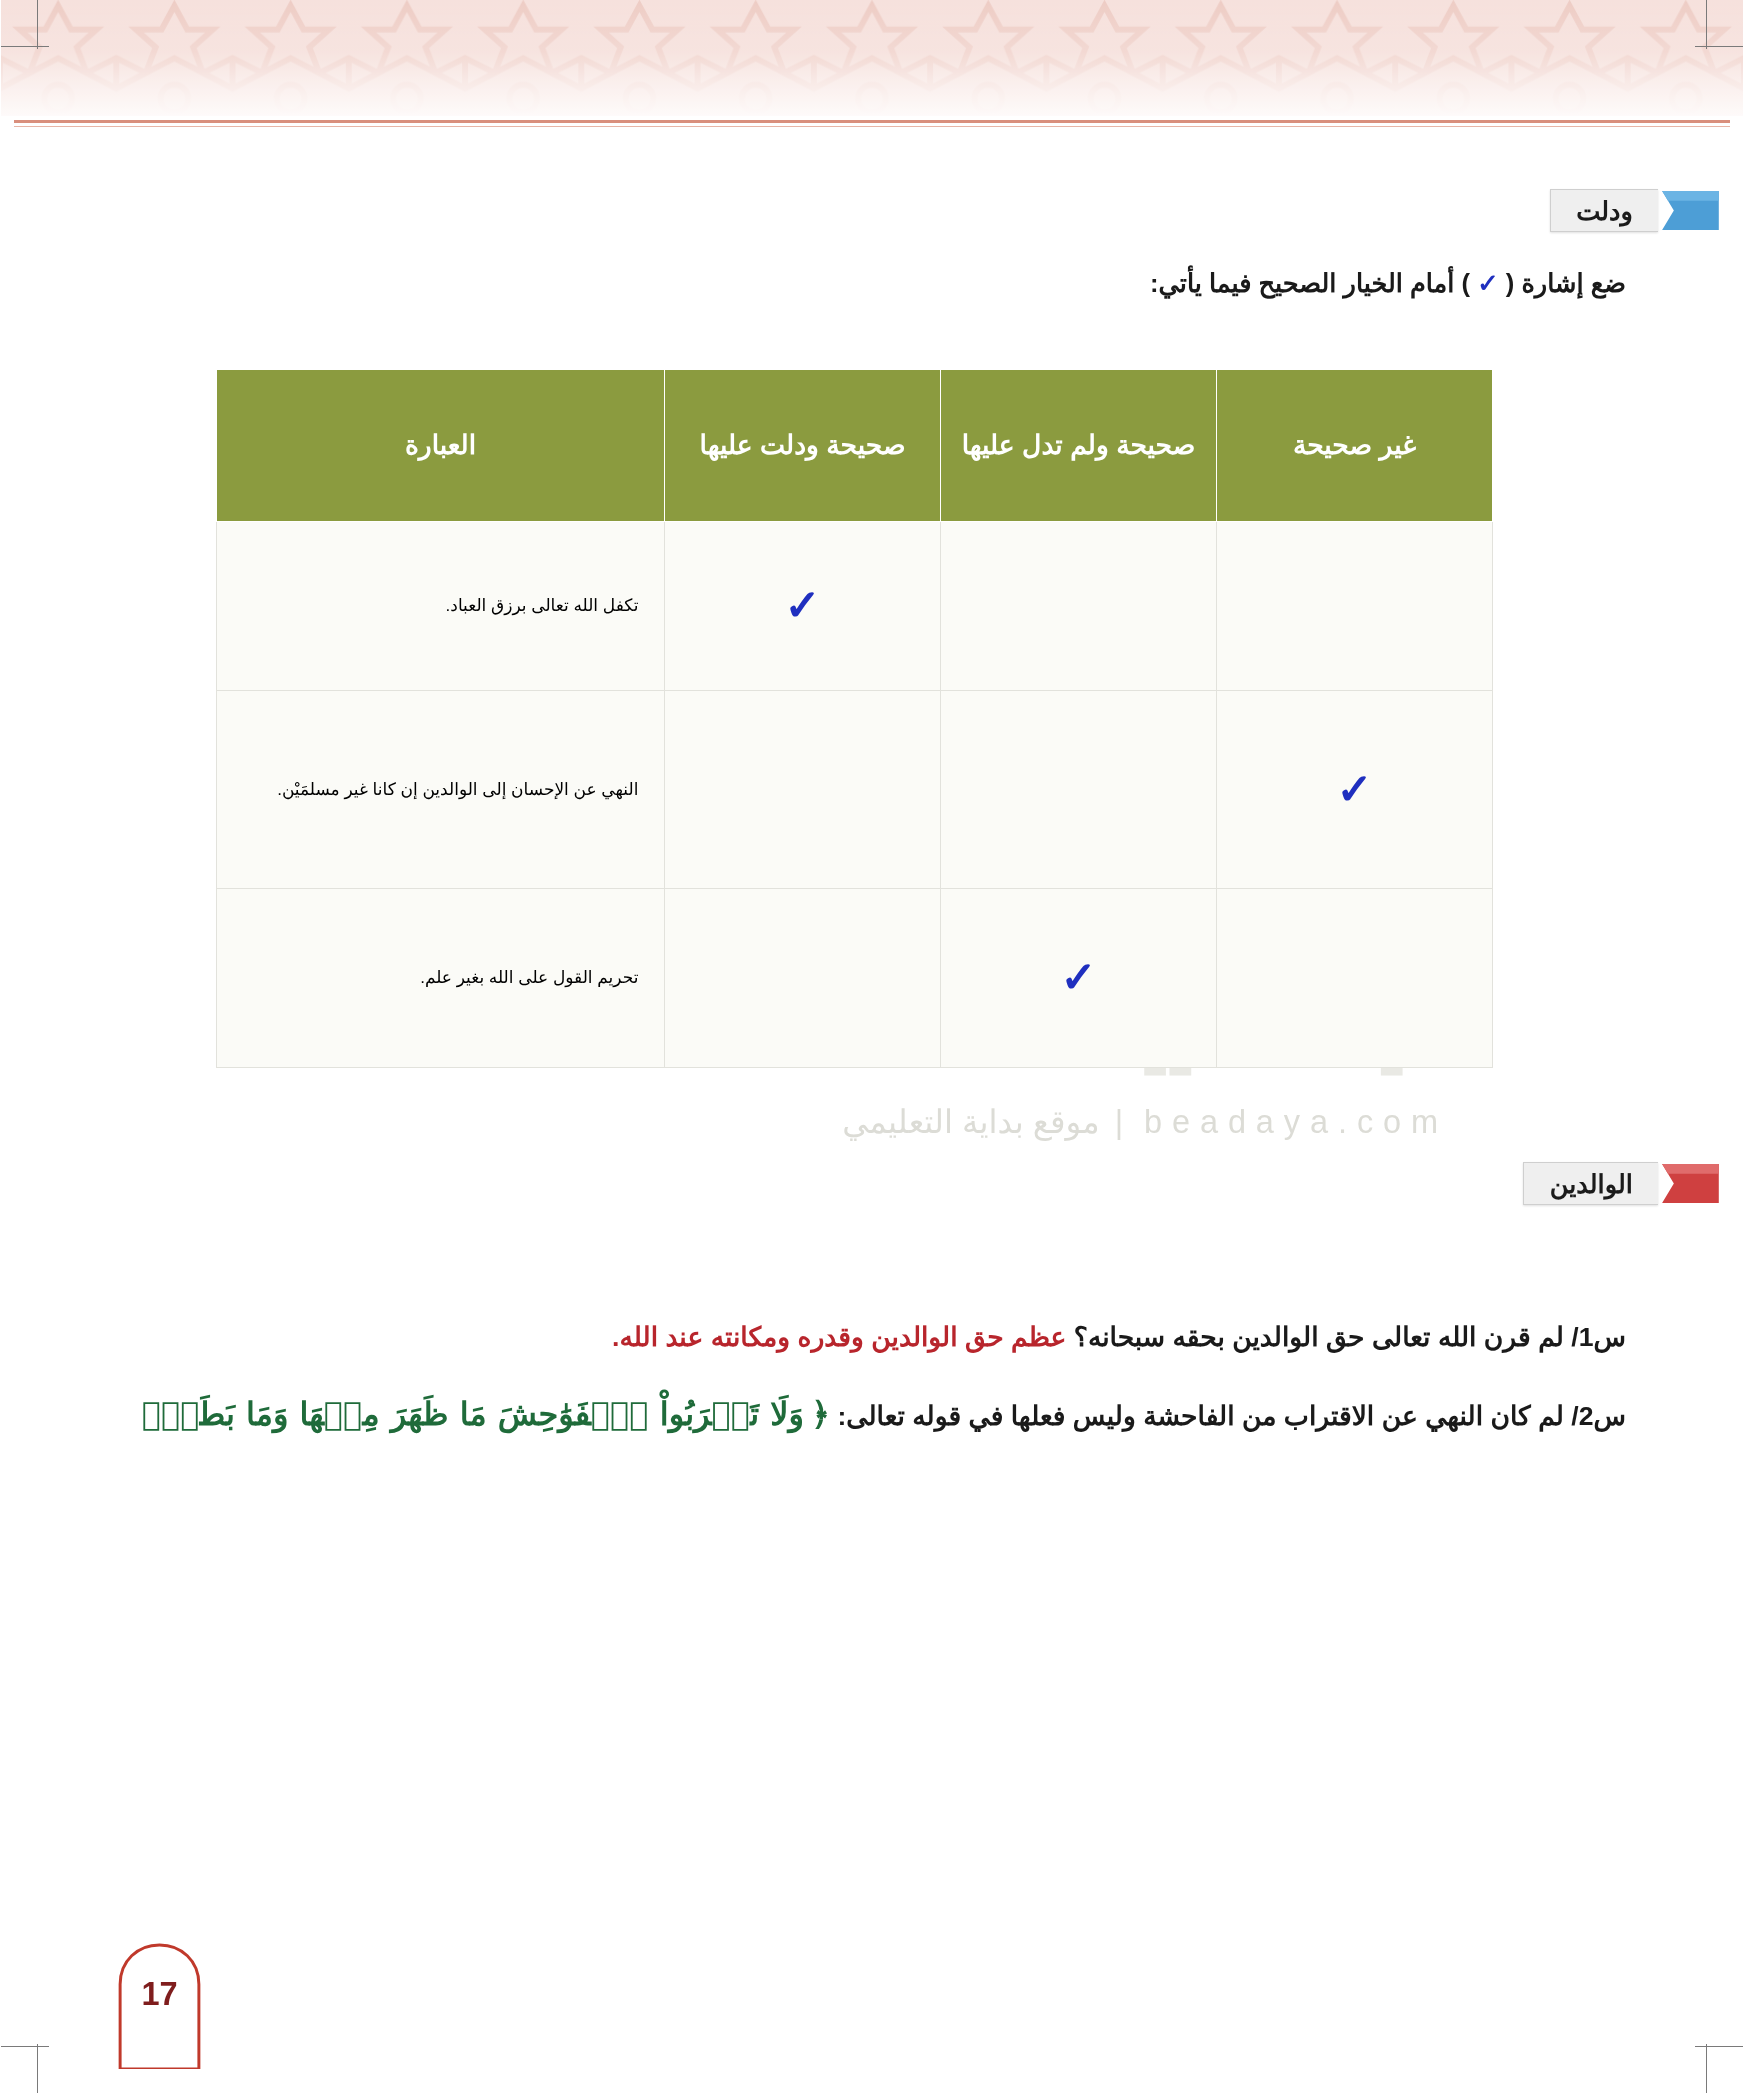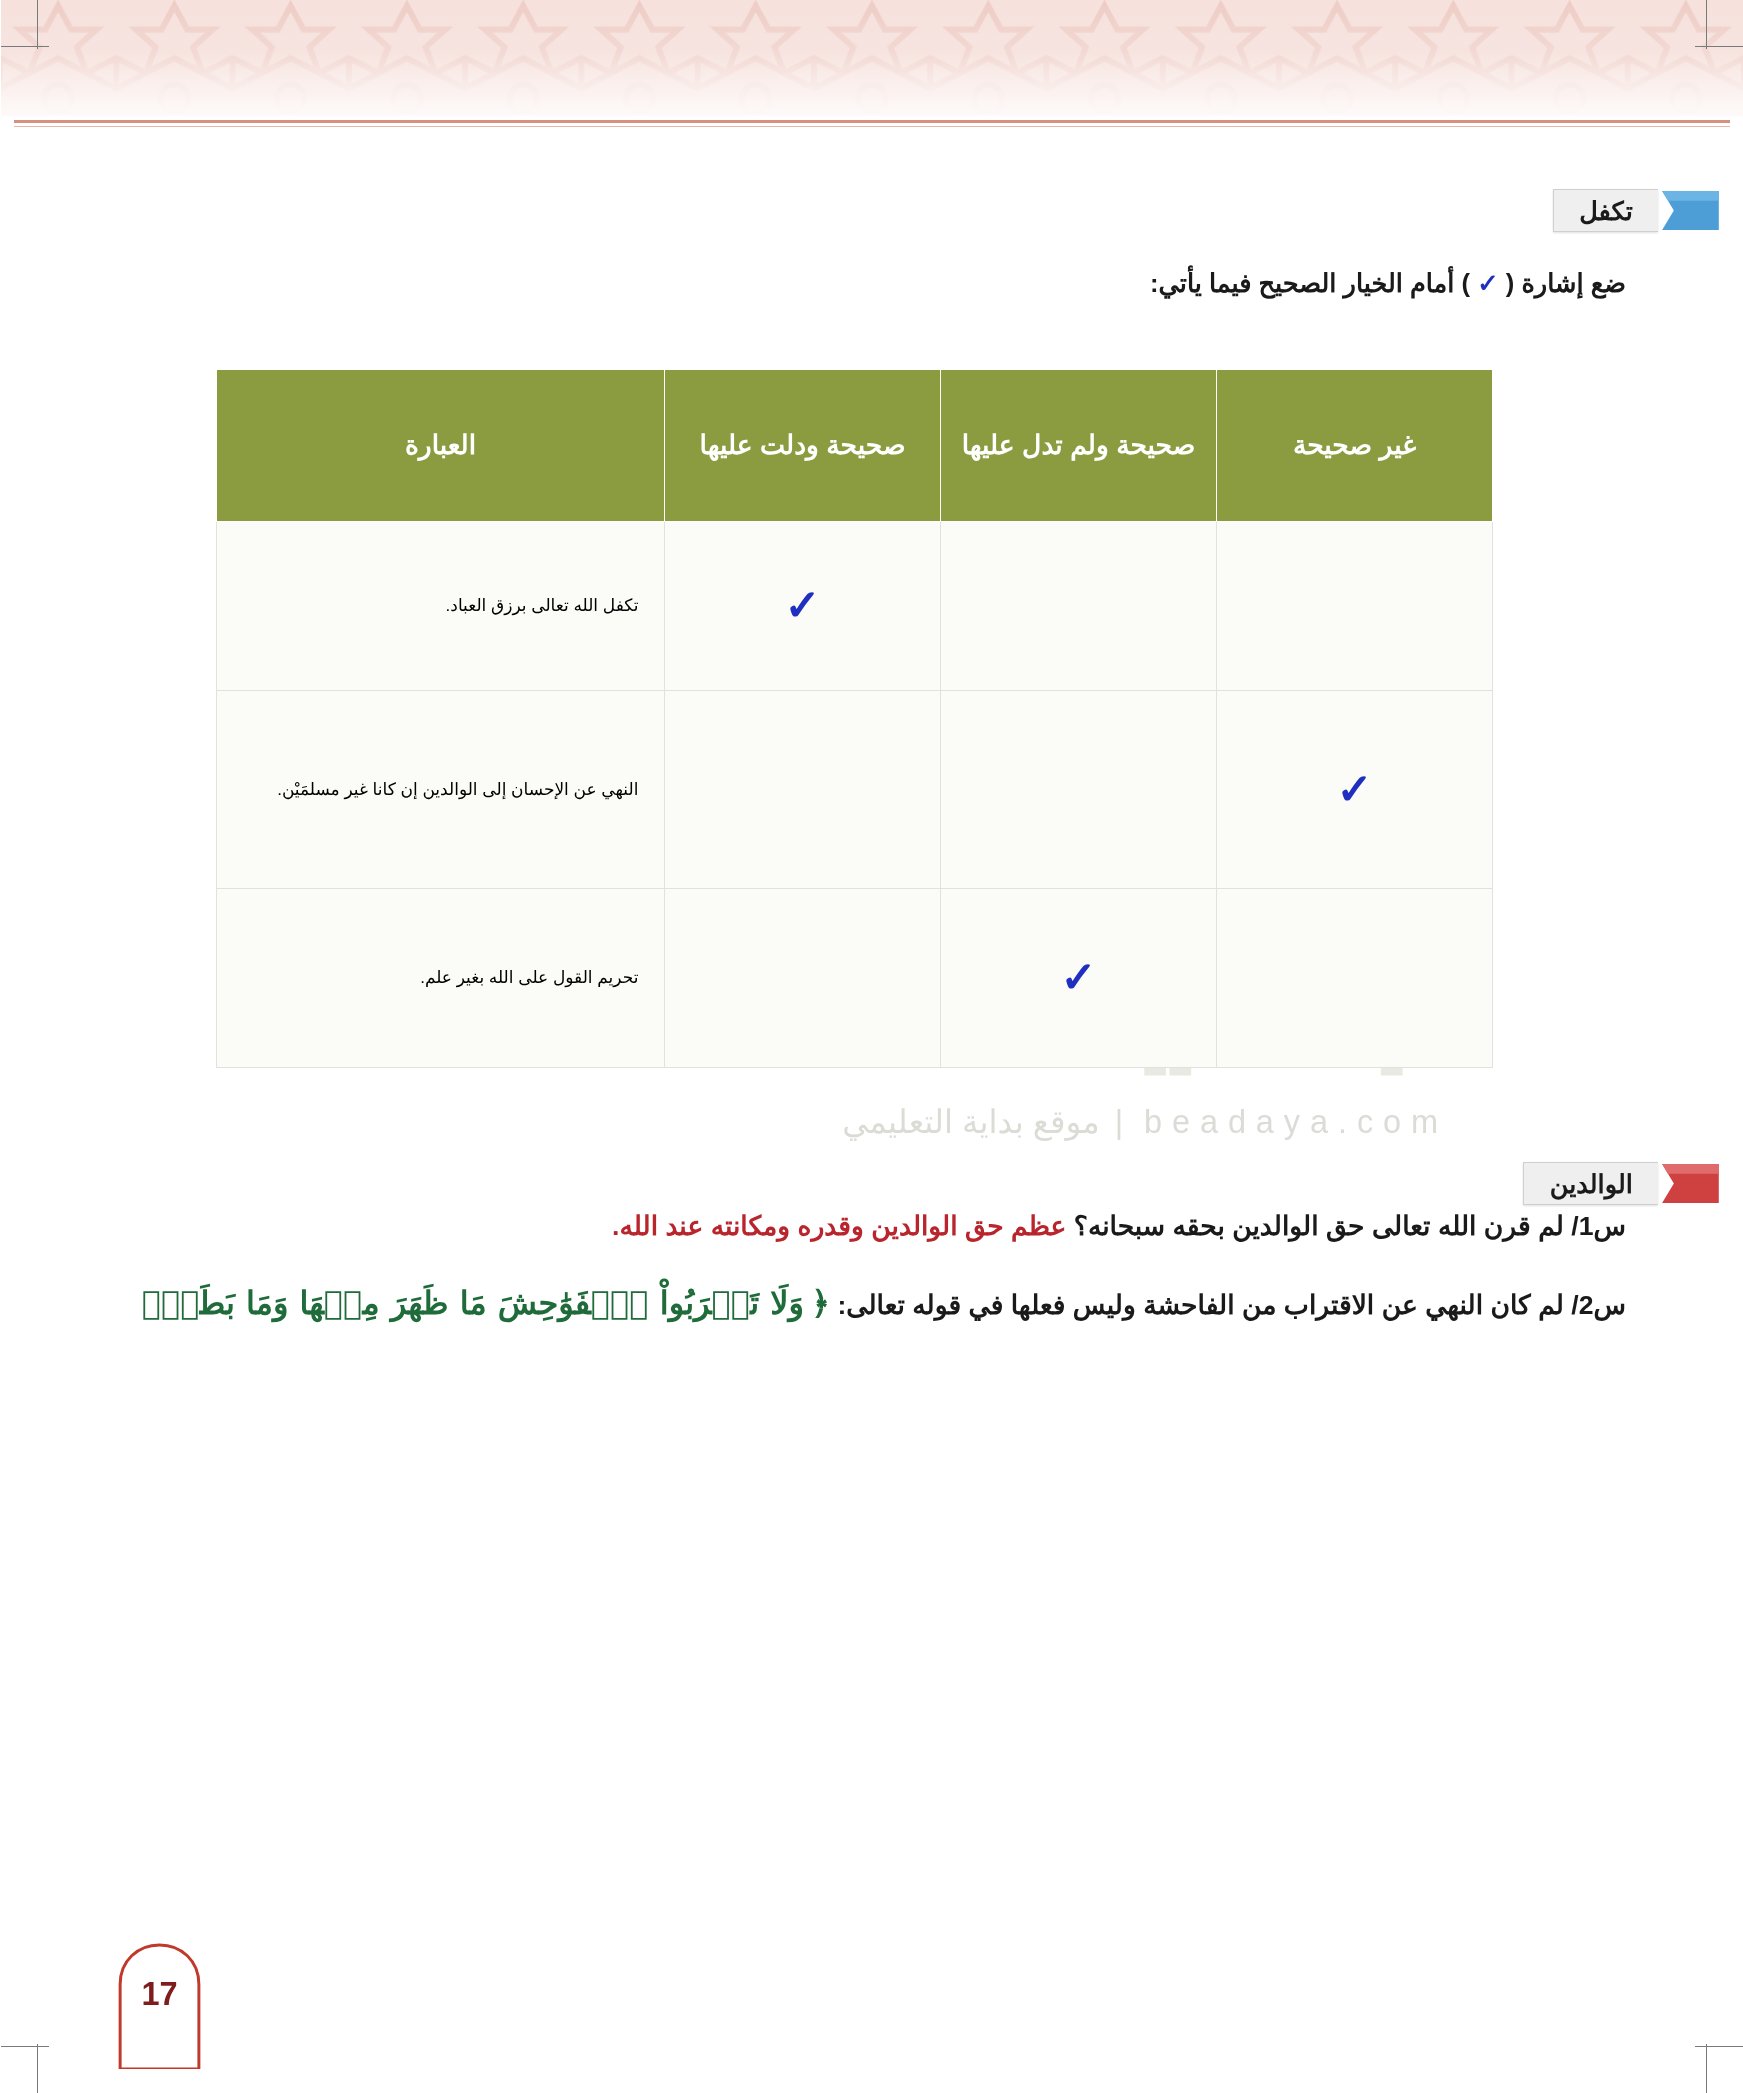--- a/index.html
+++ b/index.html
@@ -191,21 +191,21 @@
   table.activity td.statement { text-align: right; }
   .col-w-statement { width: 448px; }
   .col-w-opt { width: 276px; }
   .row-h-1 td { height: 128px; }
   .row-h-2 td { height: 158px; }
   .row-h-3 td { height: 138px; }
 
   
   .eval {
     position: absolute;
-    top: 1200px;
+    top: 1311px;
     right: 118px;
     width: 1517px;
     direction: rtl;
   }
   .q {
     font-size: 26.6px;
     font-weight: bold;
     line-height: 2.0;
     margin-bottom: 17.7px;
     color: #1a1a1a;
@@ -289,21 +289,21 @@
   </div>
 </div>
 
 <div class="tab tab-activity">
   <div class="arrow">
     <svg width="61" height="43" viewBox="0 0 62 44">
       <path d="M62 2 L62 42 L4 42 L16 22 L4 2 Z" fill="#4d9ed6"></path>
       <path d="M62 2 L62 12 L10 12 L16 22 L4 2 Z" fill="#6bb4e4"></path>
     </svg>
   </div>
-  <div class="label">تكفل</div>
+  <div class="label">ودلت</div>
 </div>
 
 <div class="instruction">
   <span>ضع إشارة ( </span><span class="tick">✓</span><span> ) أمام الخيار الصحيح فيما يأتي:</span>
 </div>
 
 <div class="tbl-wrap">
   <table class="activity">
     <colgroup>
       <col class="col-w-opt">

